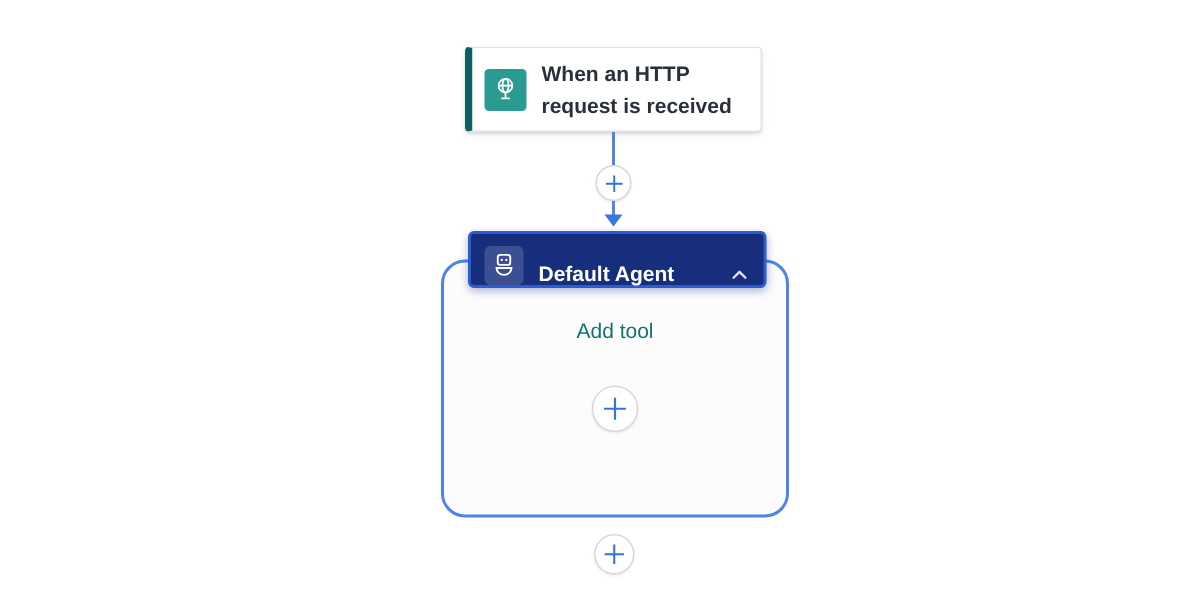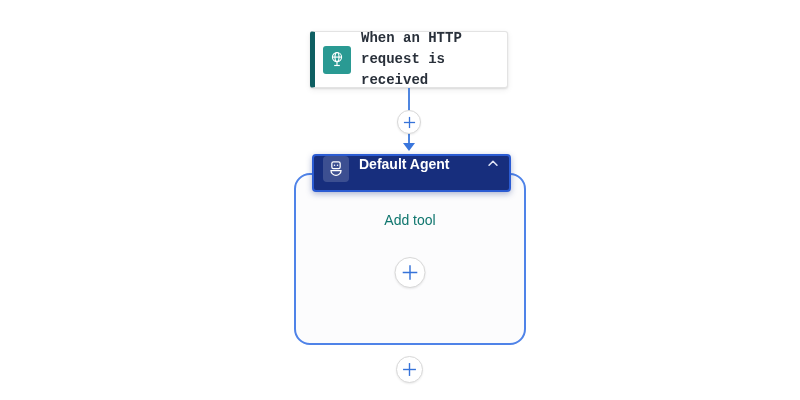--- a/index.html
+++ b/index.html
@@ -11,21 +11,20 @@
   
   .trigger-card {
     position: absolute; left: 310px; top: 31px; width: 198px; height: 57px;
     background: #ffffff;
     border: 1px solid #e3e3e3;
     border-left: 5px solid #0e5f62;
     border-radius: 3px;
     box-shadow: 0 1px 2px rgba(0,0,0,.10), 0 2px 6px rgba(0,0,0,.07);
     display: flex; align-items: center; gap: 10px; padding-left: 8px;
     cursor: pointer;
-    font-family: Liberation Mono, monospace;
   }
   .trigger-icon {
     width: 28px; height: 28px; flex: 0 0 28px;
     background: #2a9a93; border-radius: 3px;
     display: flex; align-items: center; justify-content: center;
   }
   .trigger-title {
     font-size: 14px; line-height: 21px; font-weight: 600; color: #29303a;
     width: 142px;
   }
@@ -69,21 +68,21 @@
     font-size: 14px; color: #0f766e; font-weight: 400;
   }
 
   
   .agent-header {
     position: absolute; left: 312px; top: 154px; width: 199px; height: 38px;
     background: #172e7d;
     border: 2px solid #2b5cd3;
     border-radius: 4px;
     box-shadow: 0 2px 6px rgba(23,46,125,.35);
-    display: flex; align-items: flex-start; gap: 10px; padding: 0 9px;
+    display: flex; align-items: flex-end; gap: 10px; padding: 0 9px;
     cursor: pointer;
   }
   .agent-chip {
     width: 26px; height: 26px; flex: 0 0 26px;
     background: rgba(255,255,255,.16); border-radius: 4px;
     display: flex; align-items: center; justify-content: center;
   }
   .agent-title { font-size: 14px; font-weight: 600; color: #ffffff; flex: 1 1 auto; }
   .chevron { display: flex; align-items: center; margin-left: auto; cursor: pointer; }
 </style>

